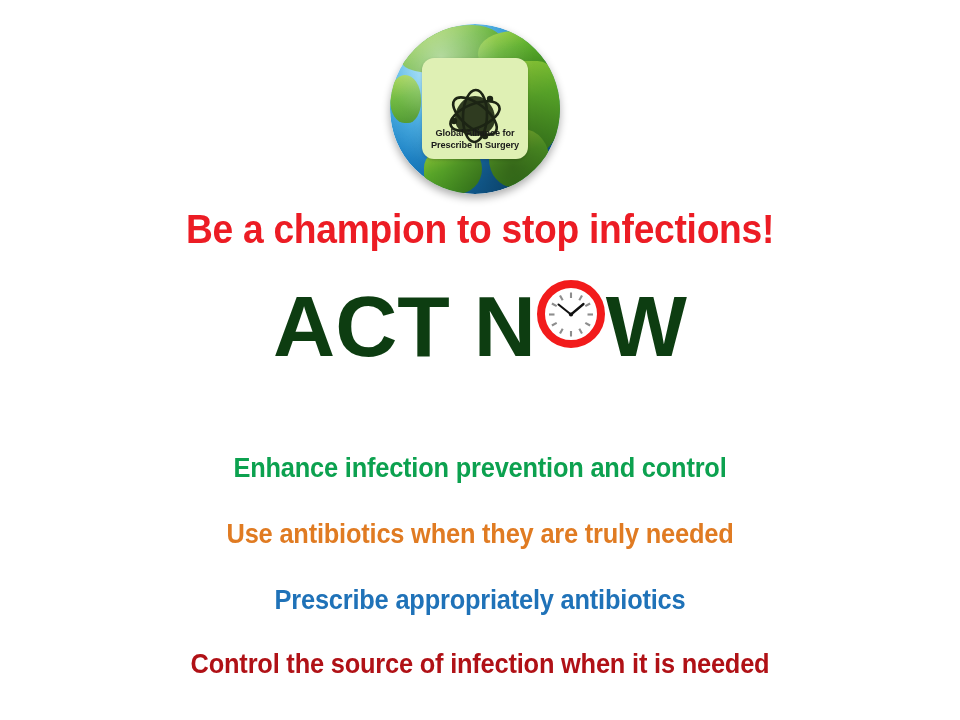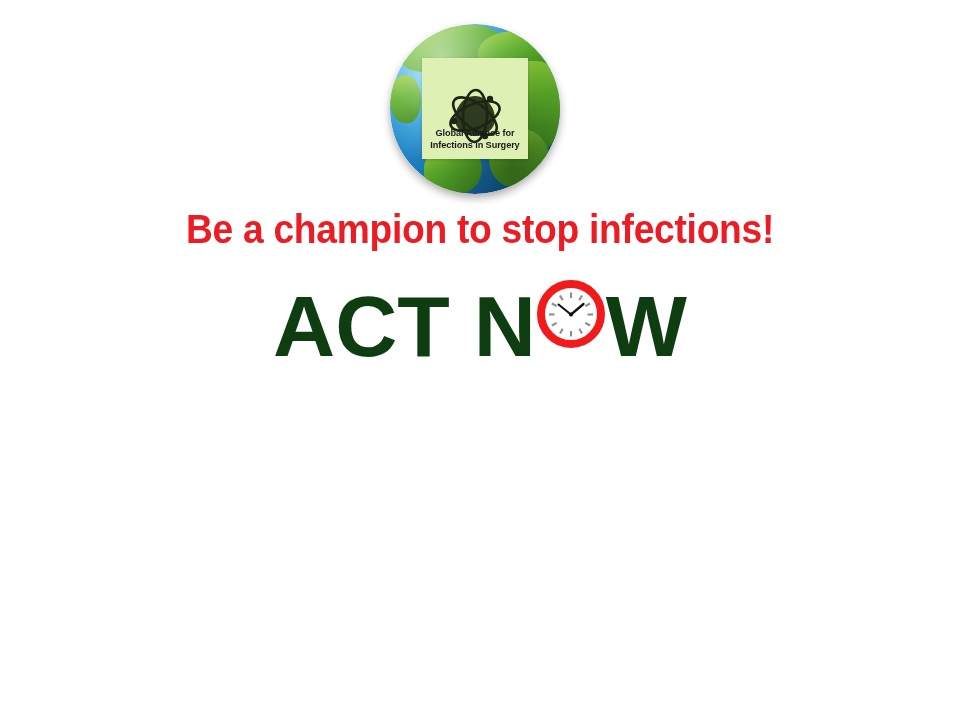--- a/index.html
+++ b/index.html
@@ -92,20 +92,21 @@
   }
 
   .logo-card {
     position: absolute;
     left: 40px;
     top: 40px;
     width: 106px;
     height: 101px;
     background: #dff0b4;
     box-shadow: 0 1px 3px rgba(0,0,0,0.18);
+    border-radius: 12px;
   }
   .emblem {
     position: absolute;
     left: 50%;
     top: 30px;
     transform: translateX(-50%);
     width: 70px;
     height: 58px;
   }
   .logo-lines {
@@ -225,21 +226,21 @@
         <path d="M35 8 C46 8 55 19 55 31 C55 41 46 48 35 48 C24 48 15 41 15 31 C15 19 24 8 35 8 Z" fill="#2f3b20"></path>
         <ellipse cx="35" cy="28" rx="26" ry="12" fill="none" stroke="#1c2414" stroke-width="2.6" transform="rotate(-22 35 28)"></ellipse>
         <ellipse cx="35" cy="28" rx="26" ry="12" fill="none" stroke="#1c2414" stroke-width="2.6" transform="rotate(38 35 28)"></ellipse>
         <ellipse cx="35" cy="28" rx="26" ry="12" fill="none" stroke="#1c2414" stroke-width="2.6" transform="rotate(92 35 28)"></ellipse>
         <circle cx="50" cy="11" r="3.2" fill="#1c2414"></circle>
         <circle cx="14" cy="33" r="3.2" fill="#1c2414"></circle>
         <circle cx="45" cy="48" r="3.2" fill="#1c2414"></circle>
       </svg>
       <div class="logo-lines">
         <div>Global Alliance for</div>
-        <div>Infections in Surgery</div>
+        <div>Prescribe in Surgery</div>
       </div>
     </div>
 
   </div>
 
   <div class="headline">Be a champion to stop infections!</div>
 
   <div class="actnow">
     <span class="word">ACT N</span>
     <span class="clock">
@@ -260,14 +261,20 @@
           <line x1="23" y1="15.4" x2="25.7" y2="20.2"></line>
         </g>
         <line x1="34" y1="34.5" x2="21.5" y2="24.5" stroke="#111111" stroke-width="2.1" stroke-linecap="round"></line>
         <line x1="34" y1="34.5" x2="46.5" y2="24" stroke="#111111" stroke-width="2.3" stroke-linecap="round"></line>
         <circle cx="34" cy="34.5" r="2.1" fill="#111111"></circle>
       </svg>
     </span>
     <span class="word">W</span>
   </div>
 
+  <div class="messages">
+    <div class="msg msg-0">Enhance infection prevention and control</div>
+    <div class="msg msg-1">Use antibiotics when they are truly needed</div>
+    <div class="msg msg-2">Prescribe appropriately antibiotics</div>
+    <div class="msg msg-3">Control the source of infection when it is needed</div>
+  </div>
 
 </div>
 
 </body></html>

